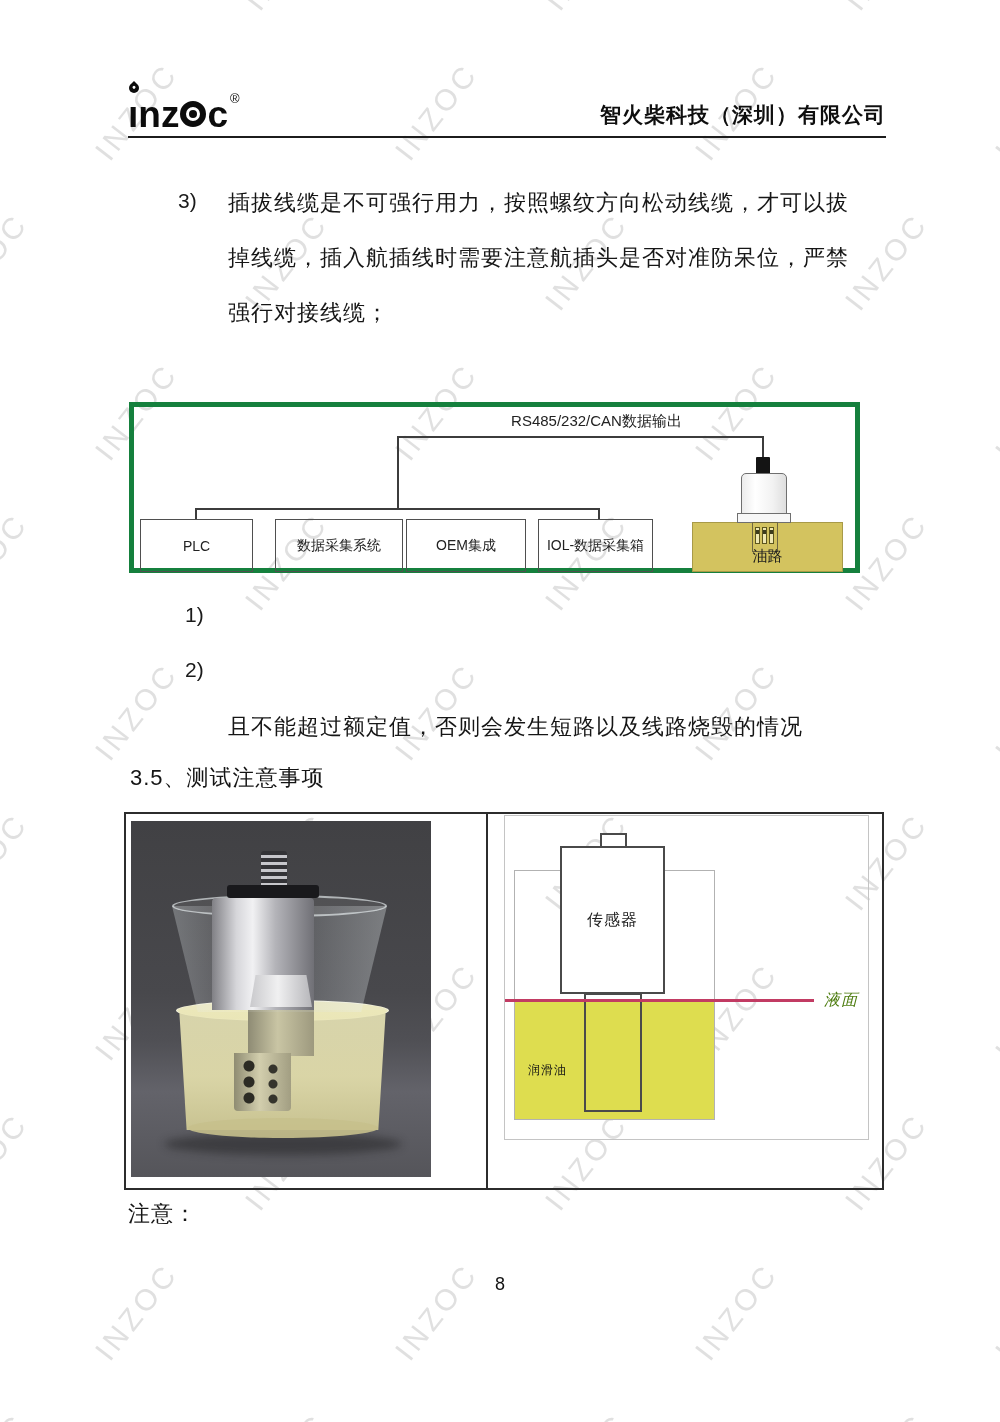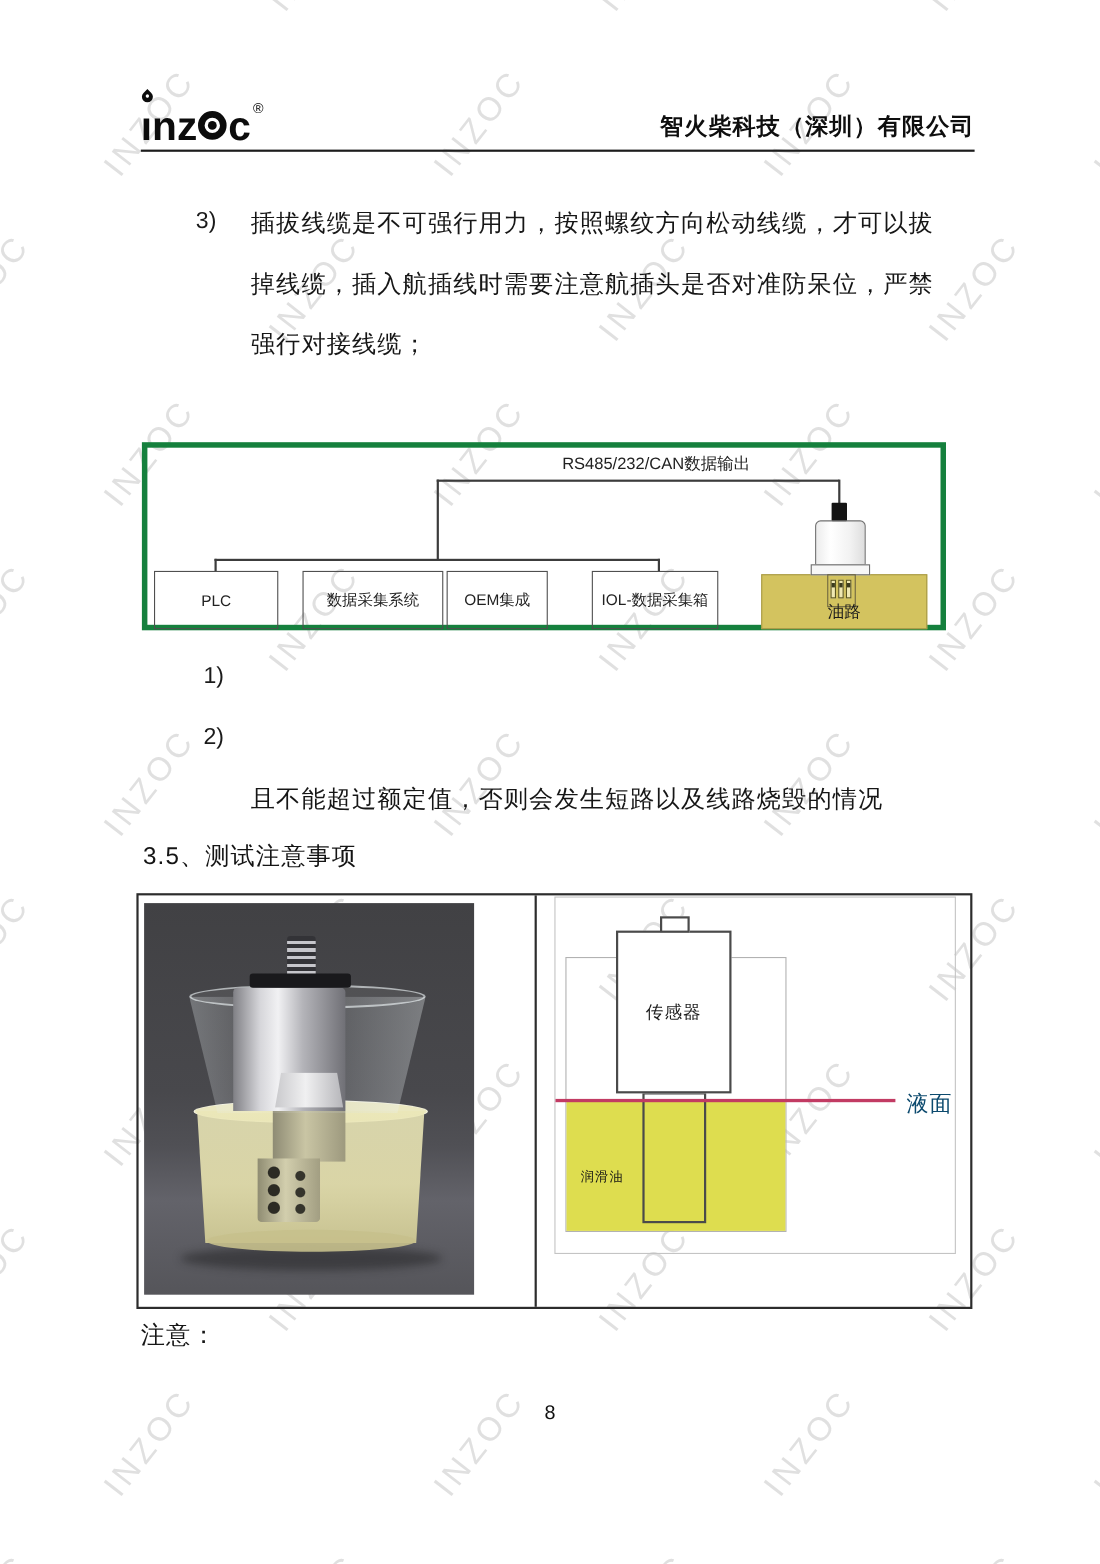--- a/index.html
+++ b/index.html
@@ -101,21 +101,21 @@
 
   
   .rframe { position:absolute; left:378px; top:1px; width:365px; height:325px; border:1px solid #c4c4c4; }
   .r-container { position:absolute; left:9px; top:54px; width:201px; height:250px; border:1px solid #b2b2b2; }
   .r-oil { position:absolute; left:10px; top:185px; width:199px; height:118px; background:#dedd4f; }
   .r-probe { position:absolute; left:79px; top:177px; width:58px; height:119px; border:2px solid #4a4a4a; }
   .r-sensor { position:absolute; left:55px; top:30px; width:105px; height:148px; border:2px solid #4a4a4a; background:#fff;
     display:flex; align-items:center; justify-content:center; font-size:16px; letter-spacing:1px; color:#1c1c1c; }
   .r-cap { position:absolute; left:95px; top:17px; width:27px; height:15px; border:2px solid #4a4a4a; background:#fff; }
   .r-level { position:absolute; left:0px; top:183px; width:309px; height:3px; background:#c23b63; }
-  .r-level-label { position:absolute; left:319px; top:174px; font-size:20px; letter-spacing:1px; color:#0c4a6e; white-space:nowrap; }
+  .r-level-label { position:absolute; left:319px; top:174px; font-size:16px; letter-spacing:1px; color:#4d7c0f; white-space:nowrap;font-style:italic; }
   .r-oil-label { position:absolute; left:23px; top:246px; font-size:12px; letter-spacing:1px; color:#141414; white-space:nowrap; }
 
   .footer-note { position:absolute; left:128px; top:1199px; }
   .page-num { position:absolute; left:0; top:1274px; width:100%; text-align:center; font-size:18px; color:#111; }
 </style>
 </head>
 <body>
 
 <div class="page">
 
@@ -191,21 +191,21 @@
       <span class="d1-title">RS485/232/CAN数据输出</span>
       <span class="dline" style="left:263px;top:29px;width:366px;height:2px;"></span>
       <span class="dline" style="left:263px;top:29px;width:2px;height:74px;"></span>
       <span class="dline" style="left:61px;top:101px;width:405px;height:2px;"></span>
       <span class="dline" style="left:61px;top:101px;width:2px;height:12px;"></span>
       <span class="dline" style="left:464px;top:101px;width:2px;height:12px;"></span>
       <span class="dline" style="left:628px;top:29px;width:2px;height:23px;"></span>
 
       <div class="nodebox" style="left:6px;width:113px;">PLC</div>
       <div class="nodebox" style="left:141px;width:128px;">数据采集系统</div>
-      <div class="nodebox" style="left:272px;width:92px;">OEM集成</div>
+      <div class="nodebox" style="left:272px;width:120px;">OEM集成</div>
       <div class="nodebox" style="left:404px;width:115px;">IOL-数据采集箱</div>
 
       <div class="oilbox"></div>
       <div class="sens-conn"></div>
       <div class="sens-body"></div>
       <div class="sens-flange"></div>
       <div class="d1-probe">
         <span class="d1-slot" style="left:2px;">
             <i></i>
           </span>

